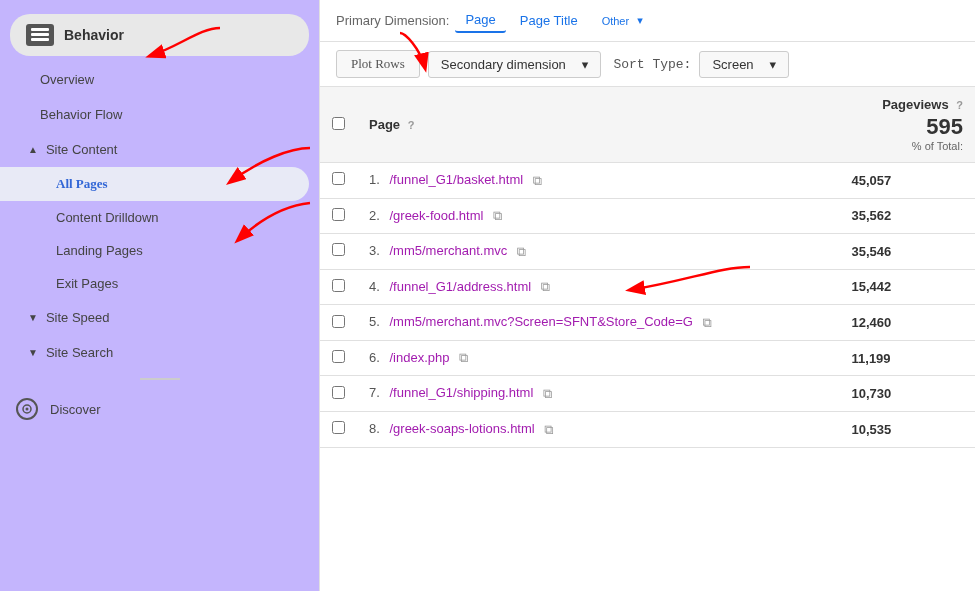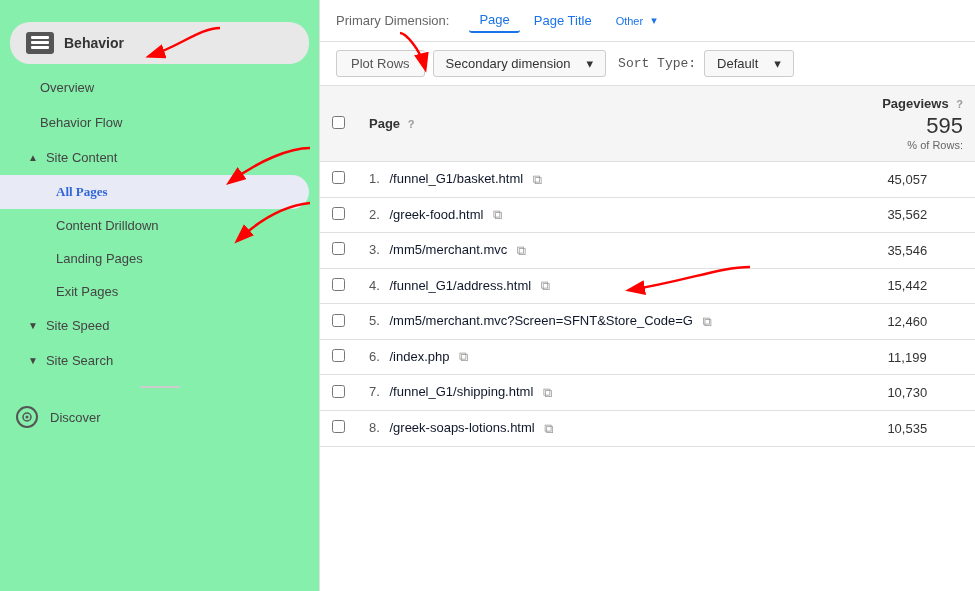--- a/index.html
+++ b/index.html
@@ -2,24 +2,24 @@
 <html><head>
   <meta charset="utf-8">
   <style>
     * { box-sizing: border-box; margin: 0; padding: 0; }
     body { font-family: Arial, sans-serif; font-size: 13px; background: #fff; display: flex; height: 591px; overflow: hidden; }
 
     
     .sidebar {
       width: 320px;
       min-width: 320px;
-      background: #86efac;
+      background: #c4b5fd;
       border-right: 1px solid #e0e0e0;
       overflow-y: auto;
-      padding-top: 16px;
+      padding-top: 8px;
     }
     .sidebar-behavior-item {
       display: flex;
       align-items: center;
       padding: 10px 16px;
       background: #e8e8e8;
       border-radius: 20px;
       margin: 6px 10px;
       cursor: pointer;
     }
@@ -110,21 +110,21 @@
       display: flex;
       align-items: center;
       padding: 8px 16px;
       border-bottom: 1px solid #e0e0e0;
       background: #fff;
       gap: 4px;
     }
     .primary-dim-label {
       color: #666;
       font-size: 13px;
-      margin-right: 16px;
+      margin-right: 2px;
     }
     .dim-tab {
       padding: 4px 10px;
       font-size: 13px;
       cursor: pointer;
       color: #1a73e8;
       border-radius: 3px;
     }
     .dim-tab.active {
       color: #1a73e8;
@@ -150,20 +150,21 @@
       gap: 8px;
     }
     .btn-plot-rows {
       padding: 5px 14px;
       border: 1px solid #ccc;
       background: #f8f8f8;
       border-radius: 3px;
       font-size: 13px;
       color: #555;
       cursor: pointer;
+      font-family: Liberation Serif, serif;
     }
     .dropdown-btn {
       display: flex;
       align-items: center;
       gap: 16px;
       padding: 5px 12px;
       border: 1px solid #ccc;
       background: #f8f8f8;
       border-radius: 3px;
       font-size: 13px;
@@ -200,24 +201,24 @@
     thead th.right { text-align: right; }
     tbody tr {
       border-bottom: 1px solid #e0e0e0;
     }
     tbody td {
       padding: 9px 12px;
       font-size: 13px;
       color: #333;
       vertical-align: middle;
     }
-    tbody td.right { text-align: center; }
+    tbody td.right { text-align: left; font-weight: bold; }
     .checkbox-cell { width: 32px; }
     .row-num { color: #555; margin-right: 6px; }
-    .page-link { color: #0f172a; text-decoration: none; cursor: pointer; }
+    .page-link { color: #a21caf; text-decoration: none; cursor: pointer; }
     .copy-icon {
       display: inline-block;
       width: 16px;
       height: 16px;
       margin-left: 6px;
       color: #999;
       vertical-align: middle;
       cursor: pointer;
     }
     .pageviews-val { font-size: 13px; color: #333; }
@@ -335,21 +336,21 @@
     </div>
 
     <div class="toolbar">
       <button class="btn-plot-rows">Plot Rows</button>
       <div class="dropdown-btn">
         <span>Secondary dimension</span>
         <span>▾</span>
       </div>
       <span class="sort-label">Sort Type:</span>
       <div class="dropdown-btn">
-        <span>Default</span>
+        <span>Screen</span>
         <span>▾</span>
       </div>
     </div>
 
     <div class="table-container">
       <table>
         <thead>
           <tr>
             <th class="checkbox-cell">
               <input type="checkbox" style="">
@@ -357,22 +358,22 @@
             <th>
               <span>Page</span>
               <span style="margin-left:4px;color:#999;font-size:11px;cursor:pointer;">?</span>
             </th>
             <th class="right">
               <div style="text-align:right;">
                 <span>Pageviews</span>
                 <span style="margin-left:4px;color:#999;font-size:11px;cursor:pointer;">?</span>
               </div>
               <div class="stats-header" style="background:transparent;border:none;padding:2px 0 0 0;">
-                <span style="font-size:22px;font-weight:400;color:#333;">595</span><span style="font-size:13px;"></span>
-                <div class="stats-sub" style="font-size:11px;color:#666;">% of Rows:</div>
+                <span style="font-size:22px;font-weight:700;color:#333;">595</span><span style="font-size:13px;"></span>
+                <div class="stats-sub" style="font-size:11px;color:#666;">% of Total:</div>
               </div>
             </th>
           </tr>
         </thead>
         <tbody id="table-body">
         <tr>
     <td class="checkbox-cell">
       <input type="checkbox" style="">
     </td>
     <td>

